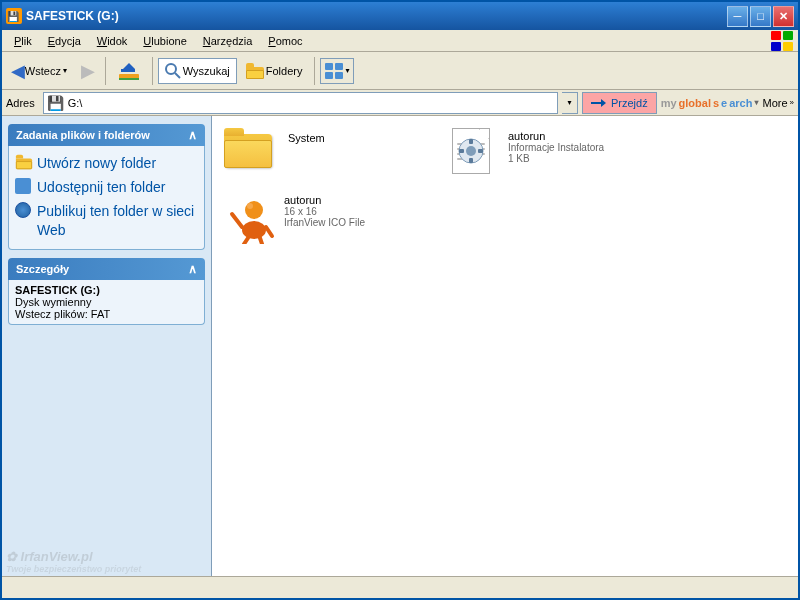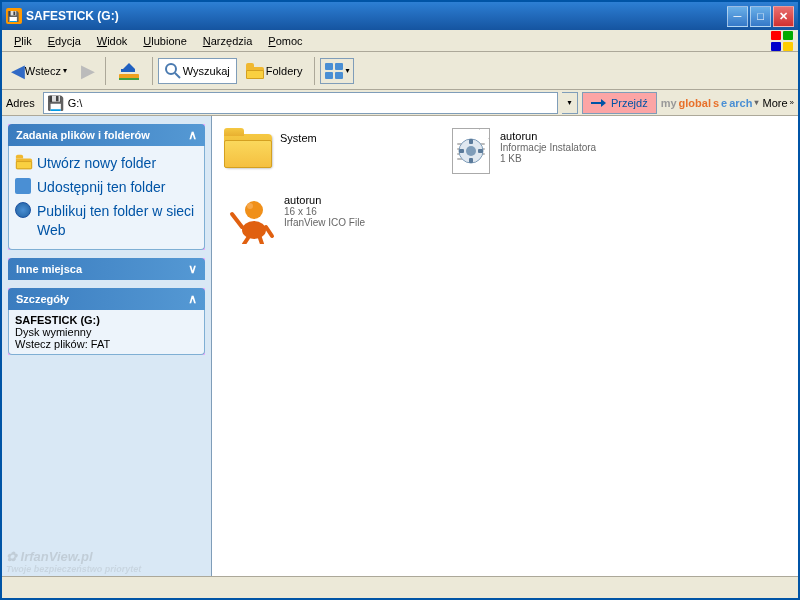--- a/index.html
+++ b/index.html
@@ -254,20 +254,21 @@
       border-right: 1px solid #7f9db9;
       display: flex;
       flex-direction: column;
       overflow-y: auto;
       padding: 8px 6px;
       gap: 8px;
     }
 
     .sidebar-section {
       background: #f0abfc;
+      border-radius: 10px;
     }
 
     .sidebar-header {
       background: linear-gradient(to right, #3a7cbf, #5599d4);
       color: white;
       font-size: 11px;
       font-weight: bold;
       padding: 4px 8px;
       display: flex;
       align-items: center;
@@ -320,21 +321,21 @@
       gap: 8px;
       overflow-y: auto;
     }
     .file-item-row {
       display: flex;
       flex-direction: row;
       align-items: flex-start;
       width: 220px;
       cursor: pointer;
       padding: 4px;
-      gap: 8px;
+      gap: 16px;
     }
 
     .folder-icon {
       width: 48px;
       height: 40px;
       position: relative;
       flex-shrink: 0;
     }
     .folder-back {
       width: 48px;
@@ -610,26 +611,20 @@
             <div class="share-icon"></div>
             <span class="sidebar-action-text">Udostępnij ten folder</span>
           </div>
           <div class="sidebar-action">
             <div class="globe-icon" style="flex-shrink:0;"></div>
             <span class="sidebar-action-text">Publikuj ten folder w sieci Web</span>
           </div>
         </div>
       </div>
 
-      <div class="sidebar-section">
-        <div class="sidebar-header">
-          <span>Inne miejsca</span>
-          <span class="sidebar-header-icon">∨</span>
-        </div>
-      </div>
 
       <div class="sidebar-section">
         <div class="sidebar-header">
           <span>Szczegóły</span>
           <span class="sidebar-header-icon">∧</span>
         </div>
         <div class="sidebar-details-content">
           <div class="details-name">SAFESTICK (G:)</div>
           <div class="details-sub">Dysk wymienny</div>
           <div class="details-sub">Wstecz plików: FAT</div>

